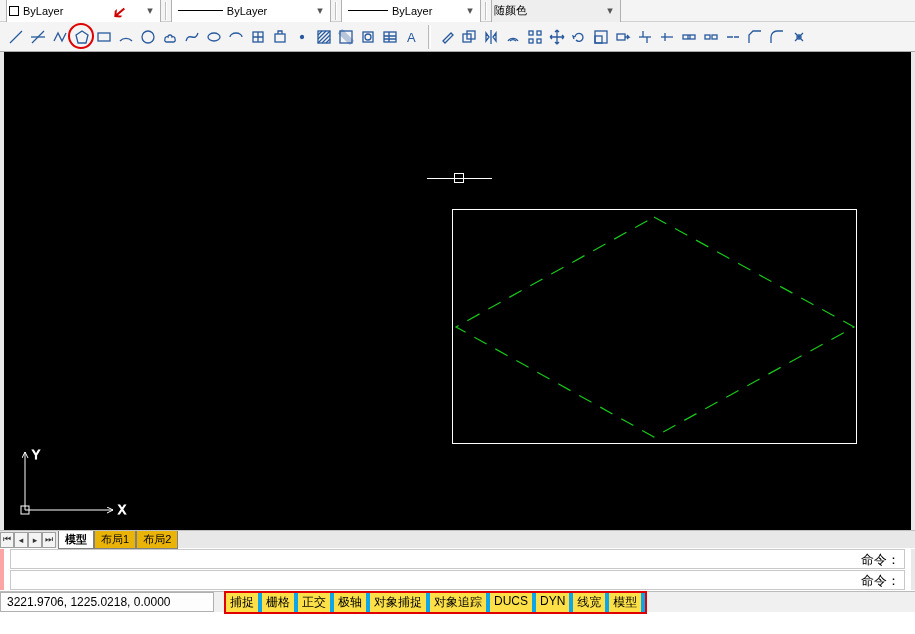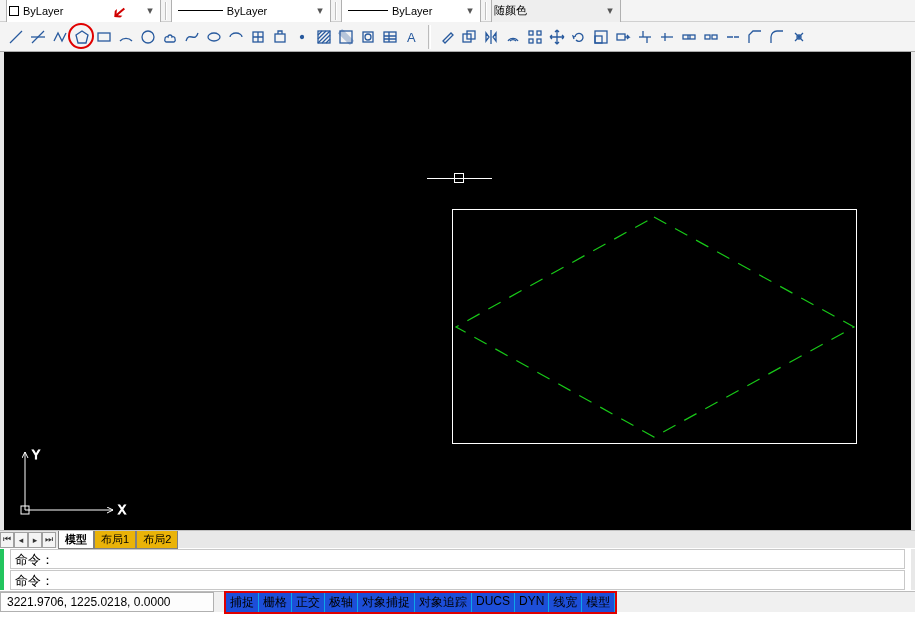--- a/index.html
+++ b/index.html
@@ -34,28 +34,28 @@
   .selrect { position:absolute; border:1px solid #fff; }
 
   
   .hscroll { display:flex; align-items:center; height:18px; background:#e8e8e8; border-top:1px solid #c0c0c0; font-size:11px; }
   .hscroll .nav { width:14px; height:16px; border:1px solid #a0a0a0; background:#f4f4f4; display:flex; align-items:center; justify-content:center; font-size:9px; color:#333; }
   .ltabs { display:flex; align-items:flex-end; height:18px; margin-left:2px; }
   .ltab { padding:1px 6px; border:1px solid #808080; border-top:none; background:#eab308; font-size:11px; }
   .ltab.active { background:#fff; font-weight:bold; }
 
   
-  .cmdwrap { border-left:4px solid #22c55e; border-right:4px solid #e8e8e8; }
+  .cmdwrap { border-left:4px solid #fca5a5; border-right:4px solid #e8e8e8;text-align:right; }
   .cmdline { height:20px; background:#fff; border:1px solid #c8c8c8; margin:1px 6px; padding:1px 4px; font-size:13px; color:#000; }
 
   
   .status { display:flex; align-items:center; height:21px; background:#f0f0f0; border-top:1px solid #bbb; font-size:12px; }
   .coords { width:214px; padding:2px 6px; border:1px solid #b0b0b0; background:#fdfdfd; }
   .status-toggles { display:flex; border:2px solid #e00000; padding:0; }
-  .stog { padding:1px 4px; border-right:1px solid #0ea5e9; background:#1d4ed8; }
+  .stog { padding:1px 4px; border-right:4px solid #0ea5e9; background:#fde047; }
 </style>
 </head>
 <body>
 
 <div class="propbar">
   <div class="combo" style="width:155px">
     <span class="swatch"></span>
     <span>ByLayer</span>
     <span style="flex:1"></span>
     <span class="arrow">▾</span>

